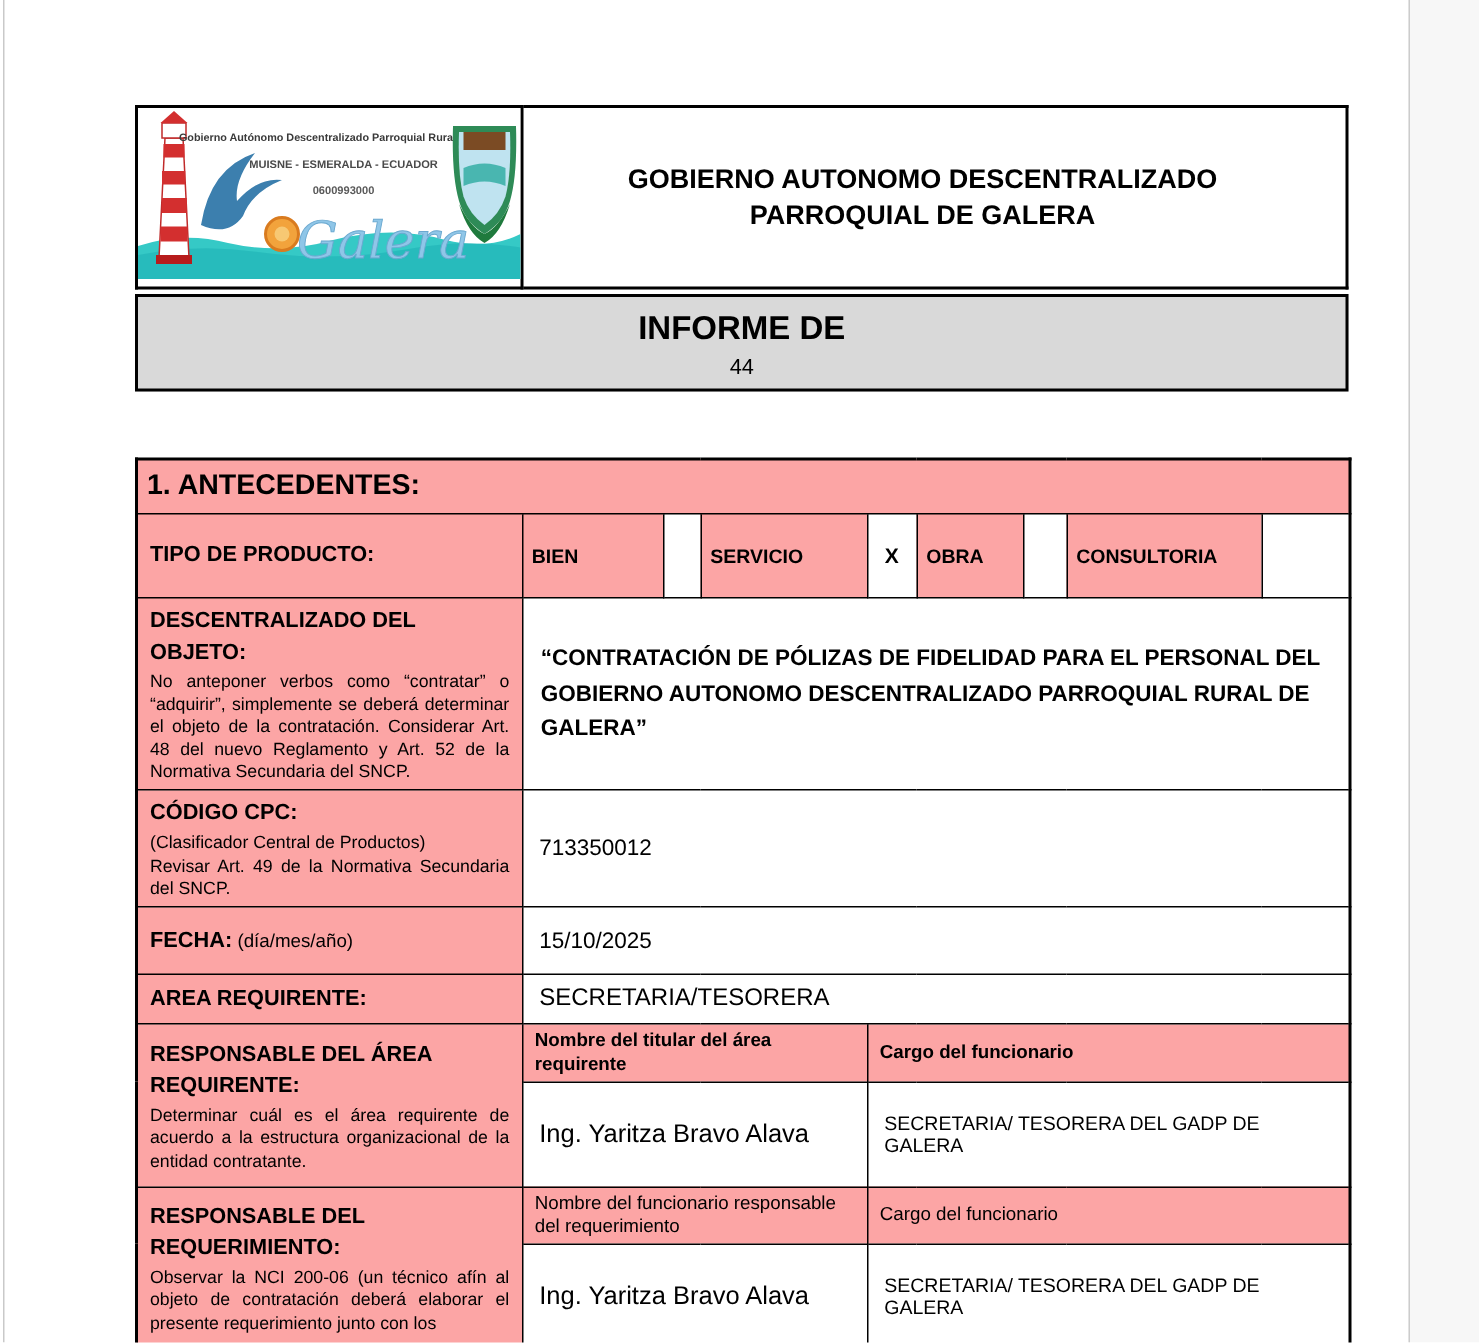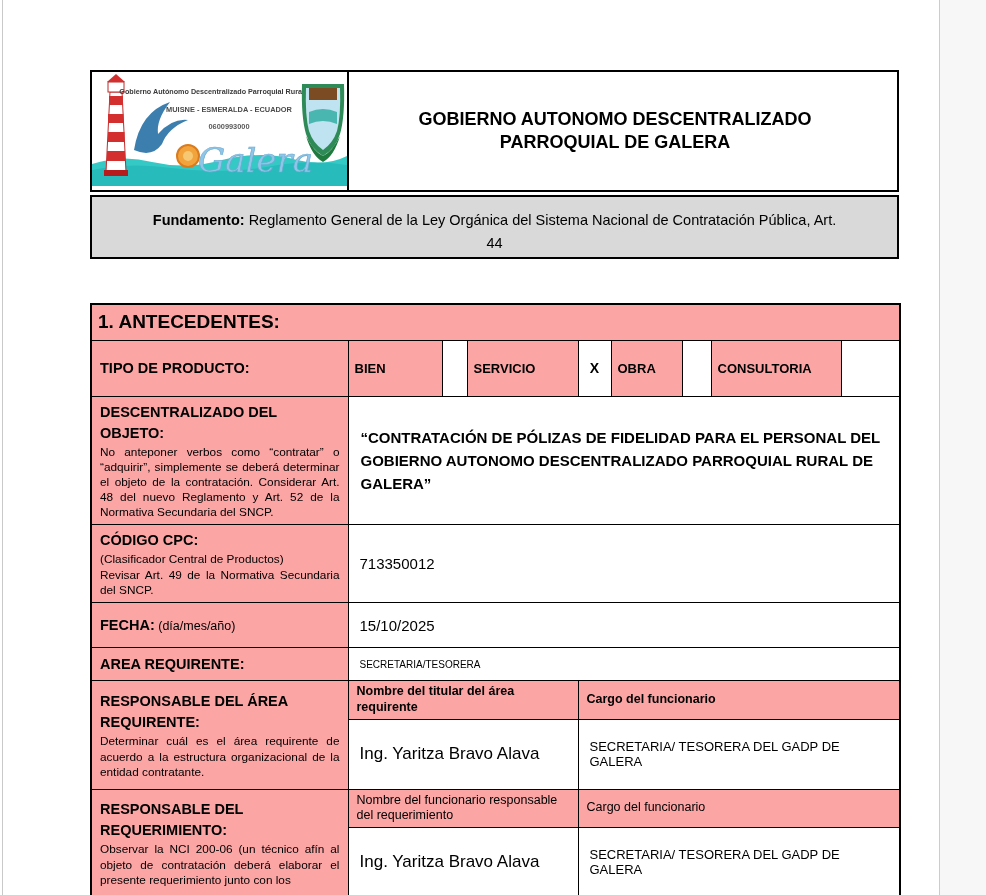--- a/index.html
+++ b/index.html
@@ -70,21 +70,21 @@
   .r-fecha td { height: 45px; }
   .r-area td { height: 33px; }
   .r-sub1 td { height: 26px; }
   .r-val1 td { height: 70px; }
   .r-sub2 td { height: 36px; }
   .r-val2 td { height: 70px; }
 
   .value-cell { padding: 4px 11px; font-size: 15px; }
   .contract { font-weight: bold; font-size: 15px; line-height: 1.55; padding: 8px 12px; }
   .fecha-note { font-weight: normal; font-size: 12.5px; }
-  .area-val { font-size: 10px; }
+  .area-val { font-size: 16px; }
   .subhead { font-size: 12.5px; font-weight: 600; padding: 3px 8px; vertical-align: middle; line-height: 1.25; }
   .subhead.normal { font-weight: normal; }
   .name-val { font-size: 17px; padding: 20px 11px; vertical-align: top; }
   .cargo-val { font-size: 13px; padding: 4px 11px; }
 </style>
 </head>
 <body>
 
 <div class="page-edge-left"></div>
 <div class="app-strip-right"></div>
@@ -133,21 +133,21 @@
             <path d="M214,64 Q222,80 231,84 Q240,80 248,64 Q242,84 231,90 Q220,84 214,64 Z" fill="#1f7a3d"></path>
           </g>
         </svg>
       </td>
       <td class="org-title-cell">GOBIERNO AUTONOMO DESCENTRALIZADO PARROQUIAL DE GALERA</td>
     </tr>
   </tbody>
     </table>
 
   <div class="banner">
-    <div class="fund"><b>Fundamento:</b><span> Reglamento General de la Ley Orgánica del Sistema Nacional de Contratación Pública, Art.</span></div>
+    <div class="t1">INFORME DE</div>
     <div class="fund" style="margin-top:3px;">44</div>
   </div>
 
   <table class="main-table">
     <colgroup>
       <col style="width:257px">
         <col style="width:94px">
         <col style="width:25px">
       <col style="width:111px">
         <col style="width:33px">

